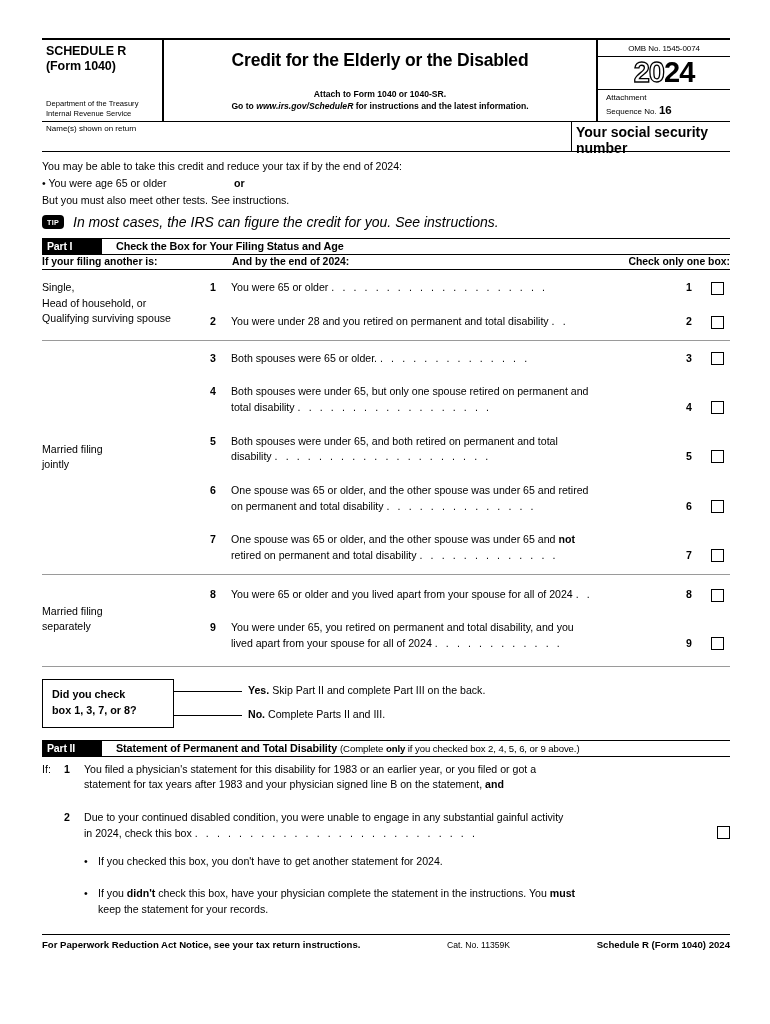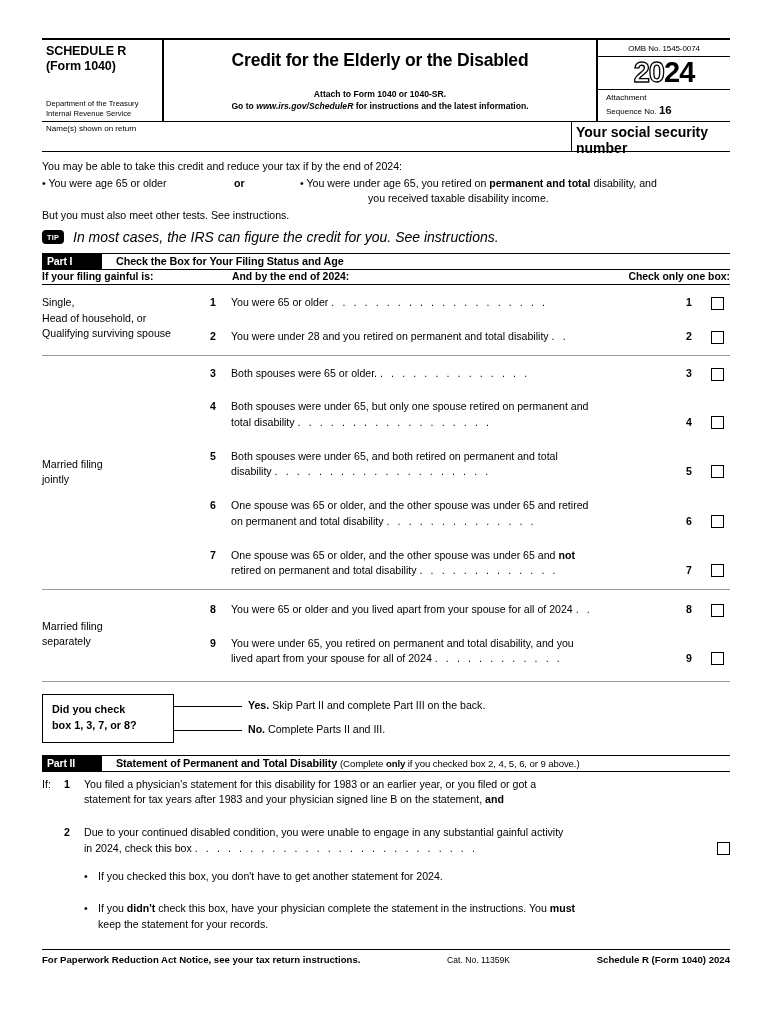--- a/index.html
+++ b/index.html
@@ -404,40 +404,36 @@
       <div class="ssn-cell">
         <div class="cell-cap bold">Your social security number</div>
       </div>
     </div>
 
     <div class="intro">
       <div class="intro-line">You may be able to take this credit and reduce your tax if by the end of 2024:</div>
       <div class="bullets">
         <div class="b-left">• You were age 65 or older</div>
         <div class="b-or">or</div>
-        <div class="b-right">
-          <span>• You were under age 65, you retired on </span><b>permanent and total</b><span> disability, and</span>
-          <span class="indent">you received taxable disability income.</span>
-        </div>
       </div>
       <div class="intro-line last">But you must also meet other tests. See instructions.</div>
 
       <div class="tiprow">
         <div class="tip-badge">TIP</div>
         <div class="tip-text">In most cases, the IRS can figure the credit for you. See instructions.</div>
       </div>
     </div>
 
     <div class="partbar">
       <div class="part-tag">Part I</div>
       <div class="part-title">Check the Box for Your Filing Status and Age</div>
     </div>
 
     <div class="colhdr">
-      <div class="ch-a">If your filing gainful is:</div>
+      <div class="ch-a">If your filing another is:</div>
       <div class="ch-b">And by the end of 2024:</div>
       <div class="ch-c">Check only one box:</div>
     </div>
 
     <div class="group" style="margin-top:10px;">
       <div class="group-label" style="padding-top:0;">
         <div>Single,</div>
         <div>Head of household, or</div>
         <div>Qualifying surviving spouse</div>
       </div>

